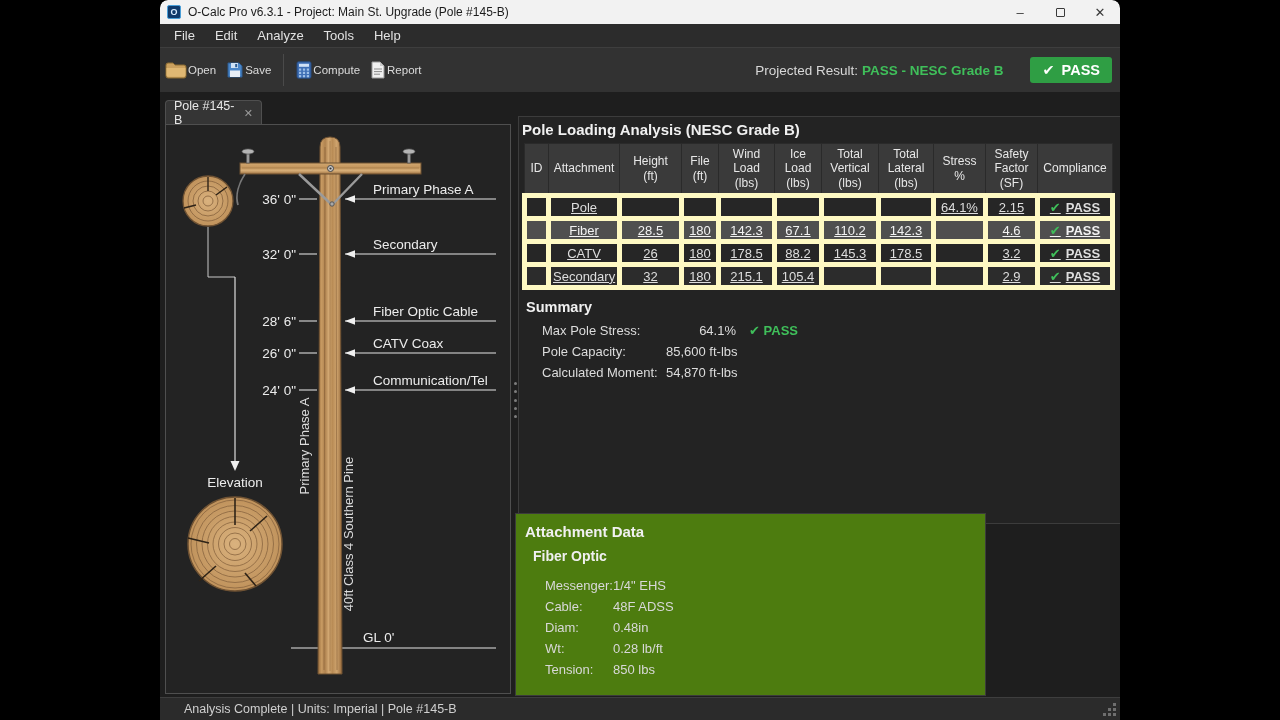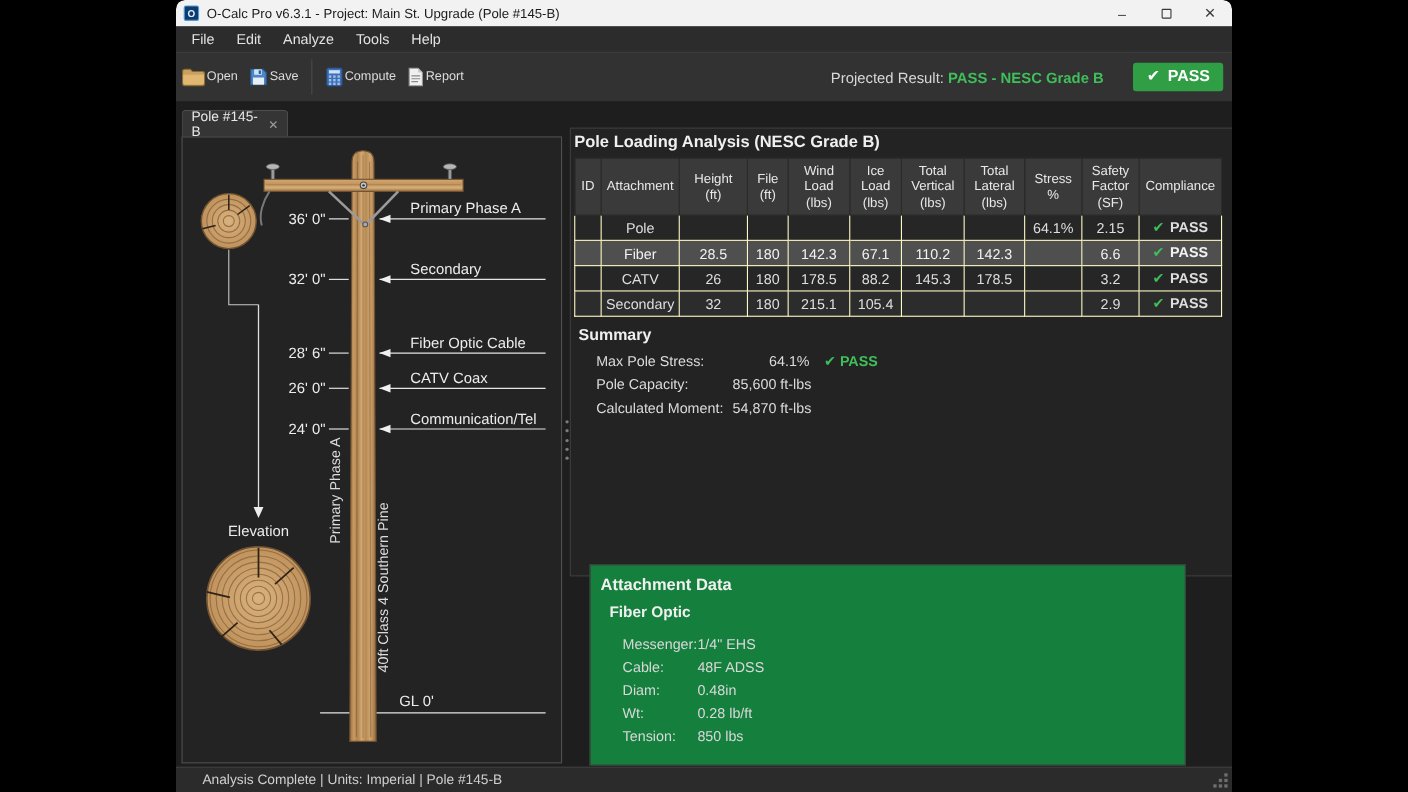--- a/index.html
+++ b/index.html
@@ -50,32 +50,32 @@
     background:#232323; border:1px solid #4f4f4f; }
   .left-panel svg { position:absolute; left:0; top:0; }
 
   .splitter { position:absolute; left:351px; top:124px; width:8px; height:570px; }
   .splitter-grip { position:absolute; left:2px; top:258px; width:4px; height:36px;
     display:flex; flex-direction:column; align-items:center; justify-content:space-between; }
   .splitter-grip i { width:3px; height:3px; border-radius:50%; background:#7d7d7d; }
 
   .panel-top { position:absolute; left:358px; top:116px; width:706px; height:408px;
     background:#232323; border:1px solid #3c3c3c; padding:3px 0 0 2px; }
-  .panel-bottom { position:absolute; left:376px; top:513px; width:542px; height:183px;
-    background:#15803d; border:1px solid #3c3c3c; padding:8px 0 0 8px; }
+  .panel-bottom { position:absolute; left:355px; top:513px; width:471px; height:183px;
+    background:#4d7c0f; border:1px solid #3c3c3c; padding:8px 0 0 8px; }
   .panel-title { font-size:15px; font-weight:bold; color:#f0f0f0; margin:1px 0 5px 1px; }
 
   
   table.load { border-collapse:collapse; table-layout:fixed; width:588px;
     margin-left:1px; border:1px solid #555; }
   table.load th { background:#3a3a3a; color:#e8e8e8; font-weight:normal; font-size:12px;
     line-height:1.18; white-space:pre-line; text-align:center; vertical-align:middle;
     height:52px; border:1px solid #2a2a2a; padding:1px; }
-  table.load td { height:23px; font-size:13px; color:#dedede; border:1px solid #fef9c3;
-    text-align:center; vertical-align:middle; padding:0 2px; }
+  table.load td { height:23px; font-size:13px; color:#dedede; border:5px solid #fef9c3;
+    text-align:center; vertical-align:middle; padding:0 2px;text-decoration:underline; }
   tr.r-a td { background:#262626; }
   tr.r-sel td { background:#4f4f4f; color:#f2f2f2; }
   tr.r-b td { background:#2c2c2c; }
   td.c-att { text-align:left; padding-left:7px; }
   td.c-comp, .chk { color:#3fbf5a; font-weight:600; }
   td.c-comp .chk { margin-right:5px; }
 
   
   .summary { margin-top:9px; margin-left:5px; }
   .summary-title { font-size:14.5px; font-weight:bold; color:#f0f0f0; margin-bottom:5px; }
@@ -388,21 +388,21 @@
       <tr class="r-sel">
         <td></td>
         <td class="c-att">Fiber</td>
         <td>28.5</td>
         <td>180</td>
         <td>142.3</td>
         <td>67.1</td>
         <td>110.2</td>
         <td>142.3</td>
         <td></td>
-        <td>6.6</td>
+        <td>4.6</td>
         <td class="c-comp"><span class="chk">✔</span><span>PASS</span></td>
       </tr>
       <tr class="r-a">
         <td></td>
         <td class="c-att">CATV</td>
         <td>26</td>
         <td>180</td>
         <td>178.5</td>
         <td>88.2</td>
         <td>145.3</td>

